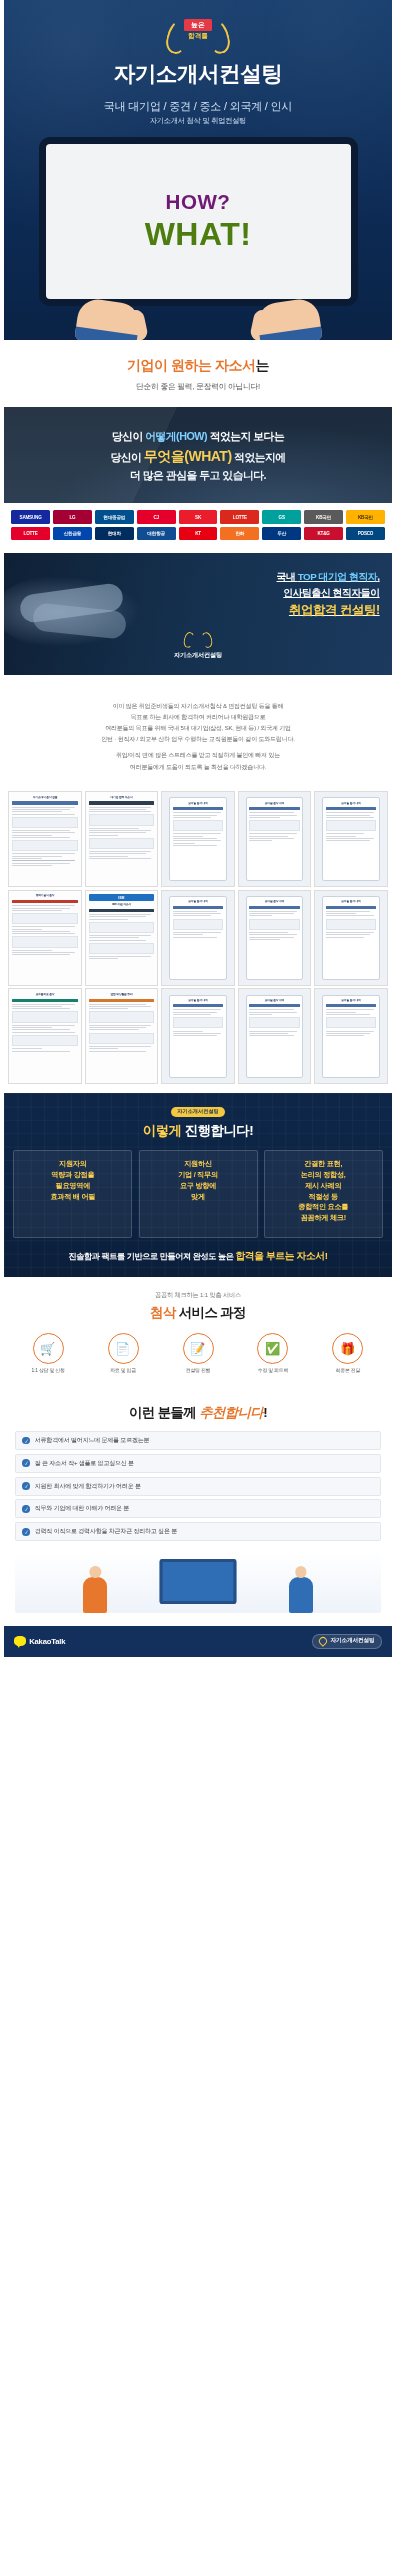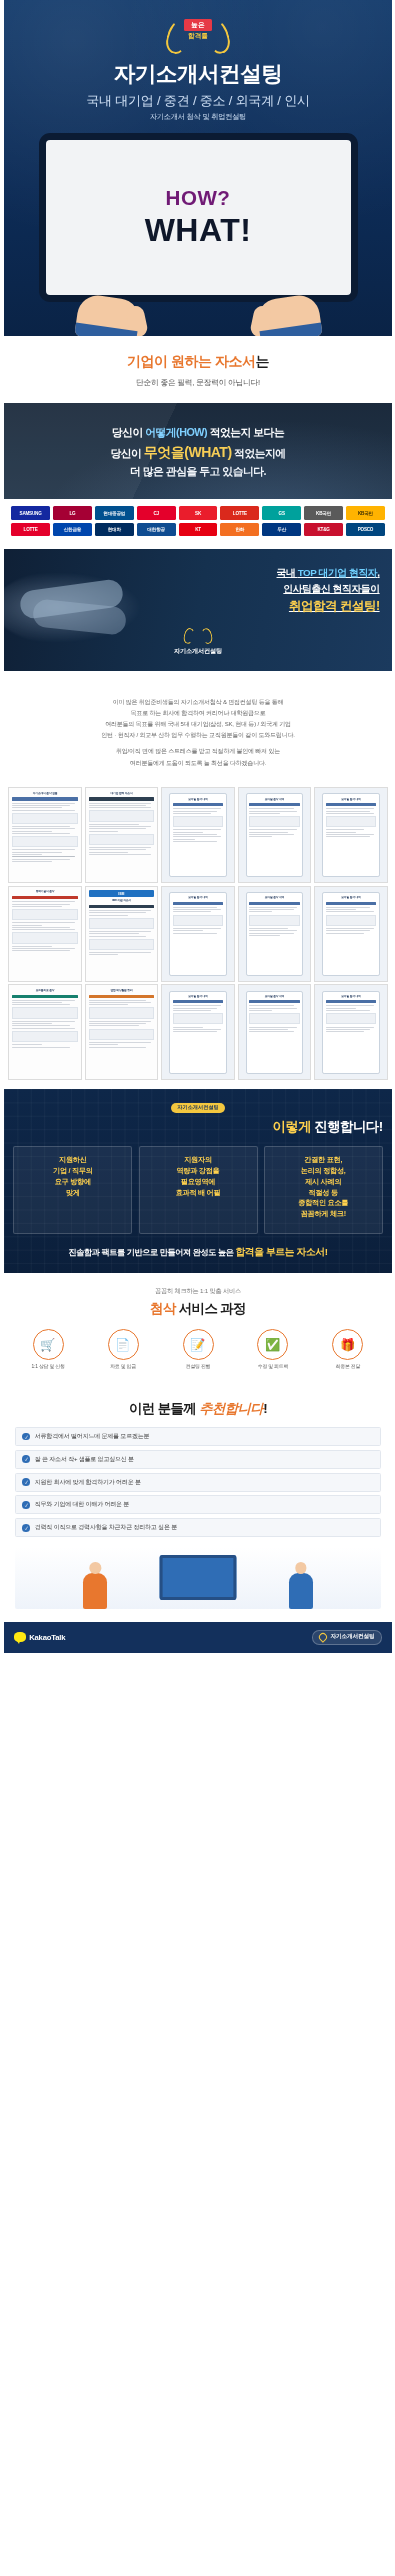--- a/index.html
+++ b/index.html
@@ -64,22 +64,22 @@
     position: relative;
     color: #ffffff;
     font-size: 21.6px;
     font-weight: bold;
     letter-spacing: -0.5px;
     margin-top: -3.1px;
   }
   .hero-sub1 {
     position: relative;
     color: #cfe0f5;
-    font-size: 13px;
-    margin-top: 4px;
+    font-size: 11px;
+    margin-top: 11px;
     letter-spacing: -0.2px;
   }
   .hero-sub2 {
     position: relative;
     color: #cfe0f5;
     font-size: 7.2px;
     margin-top: 2.1px;
     letter-spacing: -0.2px;
   }
   .tablet-wrap {
@@ -103,21 +103,21 @@
     align-items: center;
     justify-content: center;
   }
   .screen-how {
     color: #701a75;
     font-size: 20.6px;
     font-weight: bold;
     letter-spacing: 0.5px;
   }
   .screen-what {
-    color: #0f172a;
+    color: #4d7c0f;
     font-size: 32px;
     font-weight: bold;
     letter-spacing: 0.5px;
     margin-top: 2.1px;
   }
   .hands {
     position: relative;
     height: 34px;
     background: transparent;
   }
@@ -370,21 +370,20 @@
     color: #14305c;
     font-size: 5.2px; font-weight: bold;
     padding: 1.5px 6.2px; border-radius: 5.7px;
     margin-bottom: 5.2px;
   }
   .proc-title {
     position: relative;
     font-size: 13.4px; font-weight: bold;
     letter-spacing: -0.5px;
     margin-bottom: 10.3px;
-    text-align: right;
   }
   .proc-title .y { color: #ffd14d; }
   .proc-cols {
     position: relative;
     display: flex; gap: 6.2px; justify-content: center;
   }
   .proc-col {
     flex: 1;
     background: rgba(255,255,255,.06);
     border: 0.5px solid rgba(255,255,255,.18);
@@ -854,30 +853,30 @@
     </div>
   </section>
 
   <section class="sec-process">
     <div class="proc-brand">자기소개서컨설팅</div>
     <div class="proc-title">
       <span class="y">이렇게 </span><span>진행합니다!</span>
     </div>
     <div class="proc-cols">
       <div class="proc-col">
+        <div class="ph" style="white-space:pre-line">지원자의
+역량과 강점을
+필요영역에
+효과적 배 어필</div>
+      </div>
+      <div class="proc-col">
         <div class="ph" style="white-space:pre-line">지원하신
 기업 / 직무의
 요구 방향에
 맞게</div>
-      </div>
-      <div class="proc-col">
-        <div class="ph" style="white-space:pre-line">지원자의
-역량과 강점을
-필요영역에
-효과적 배 어필</div>
       </div>
       <div class="proc-col">
         <div class="ph" style="white-space:pre-line">간결한 표현,
 논리의 정합성,
 제시 사례의
 적절성 등
 종합적인 요소를
 꼼꼼하게 체크!</div>
       </div>
     </div>

